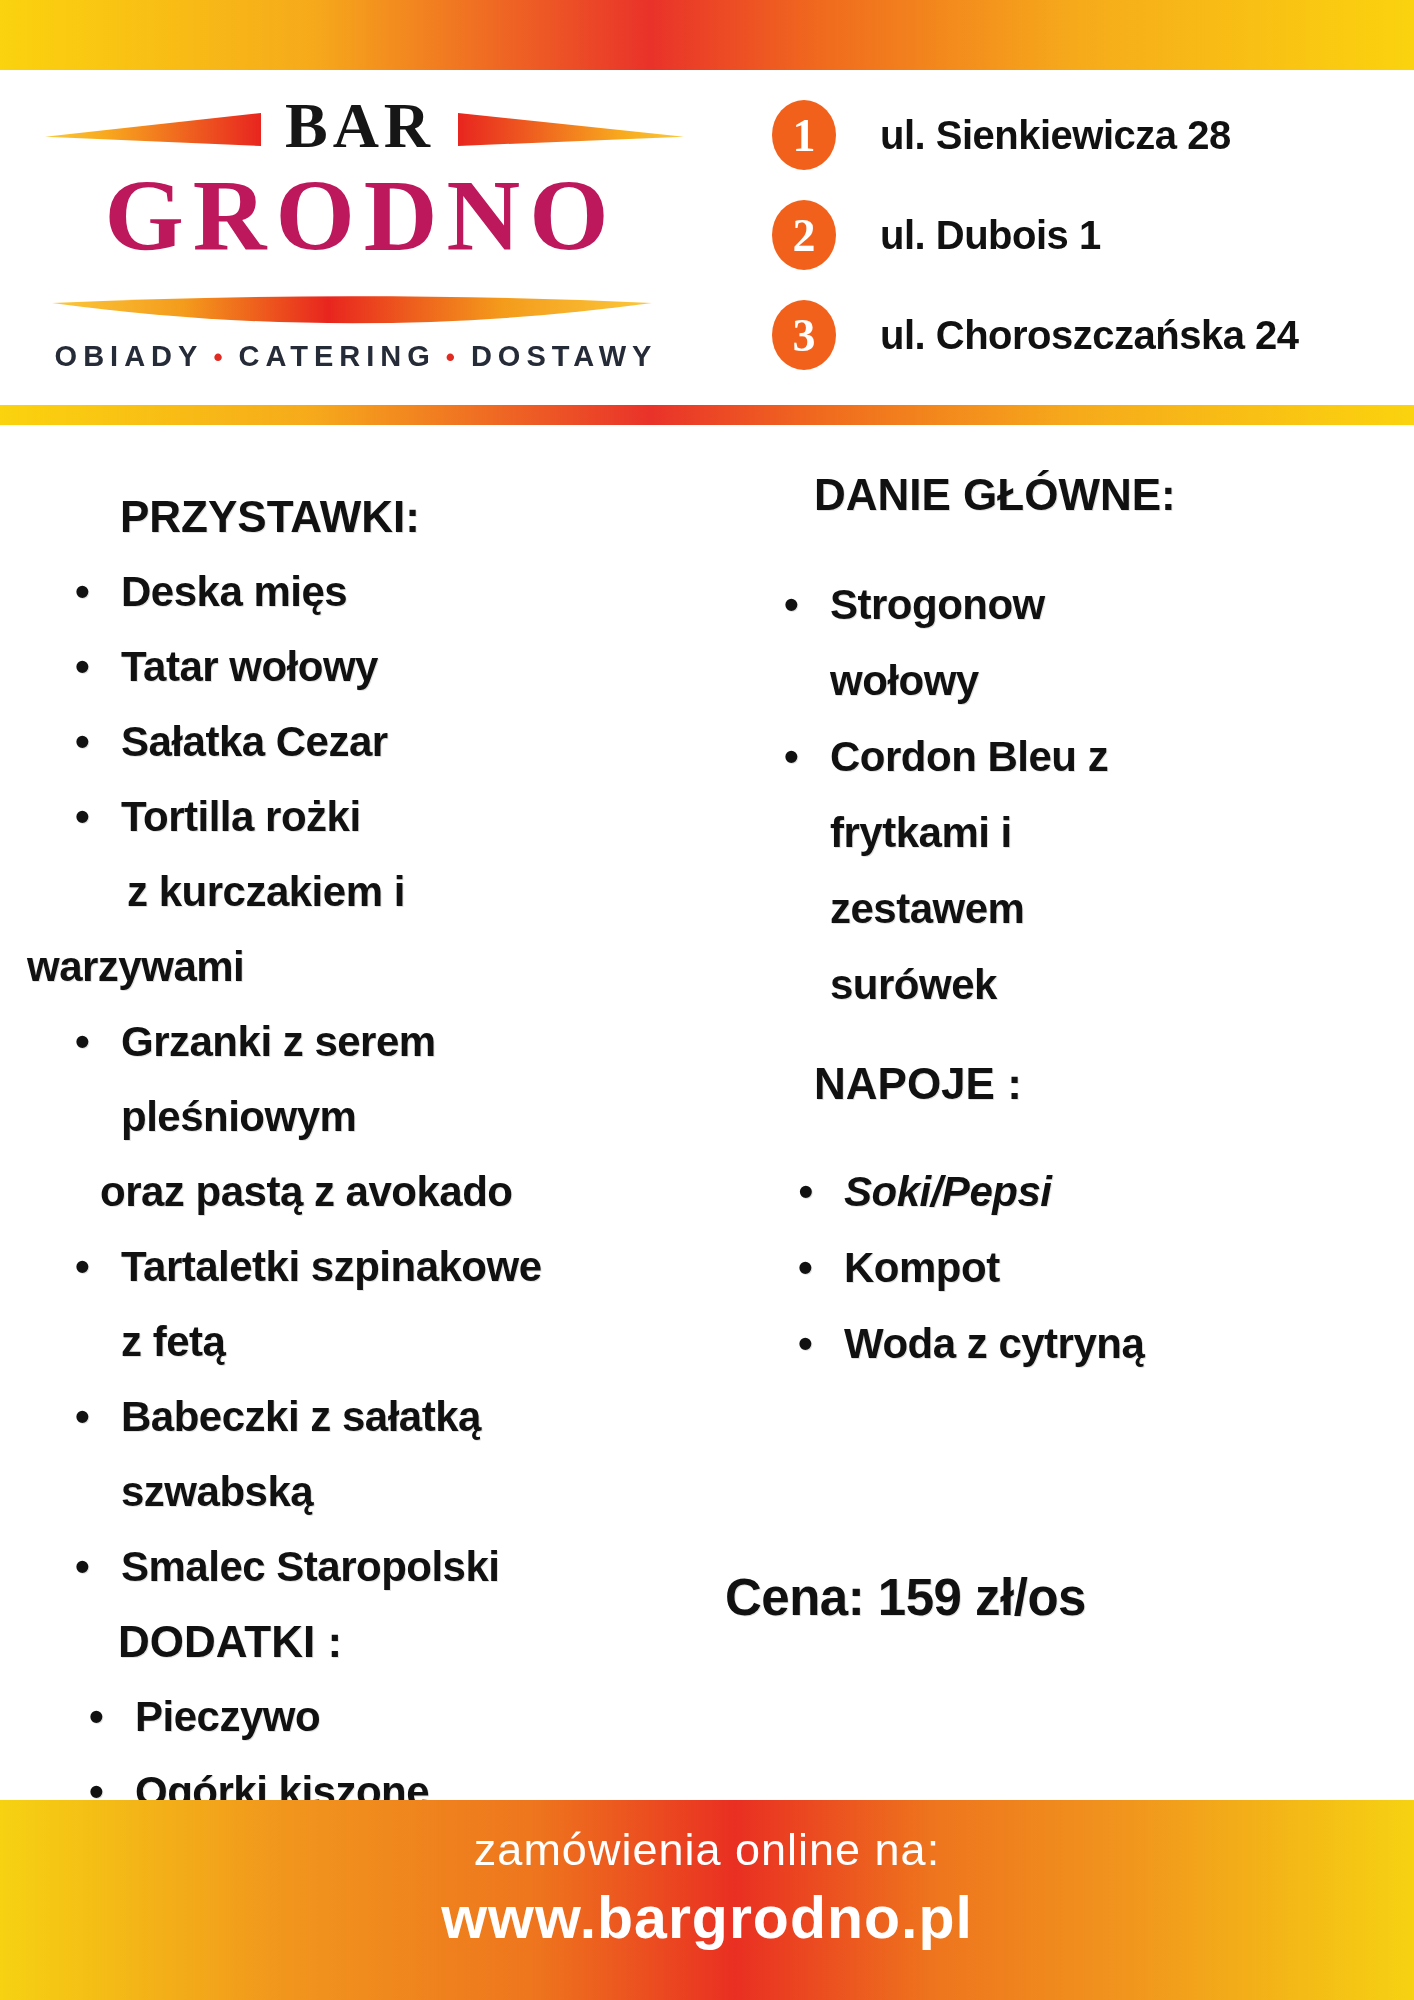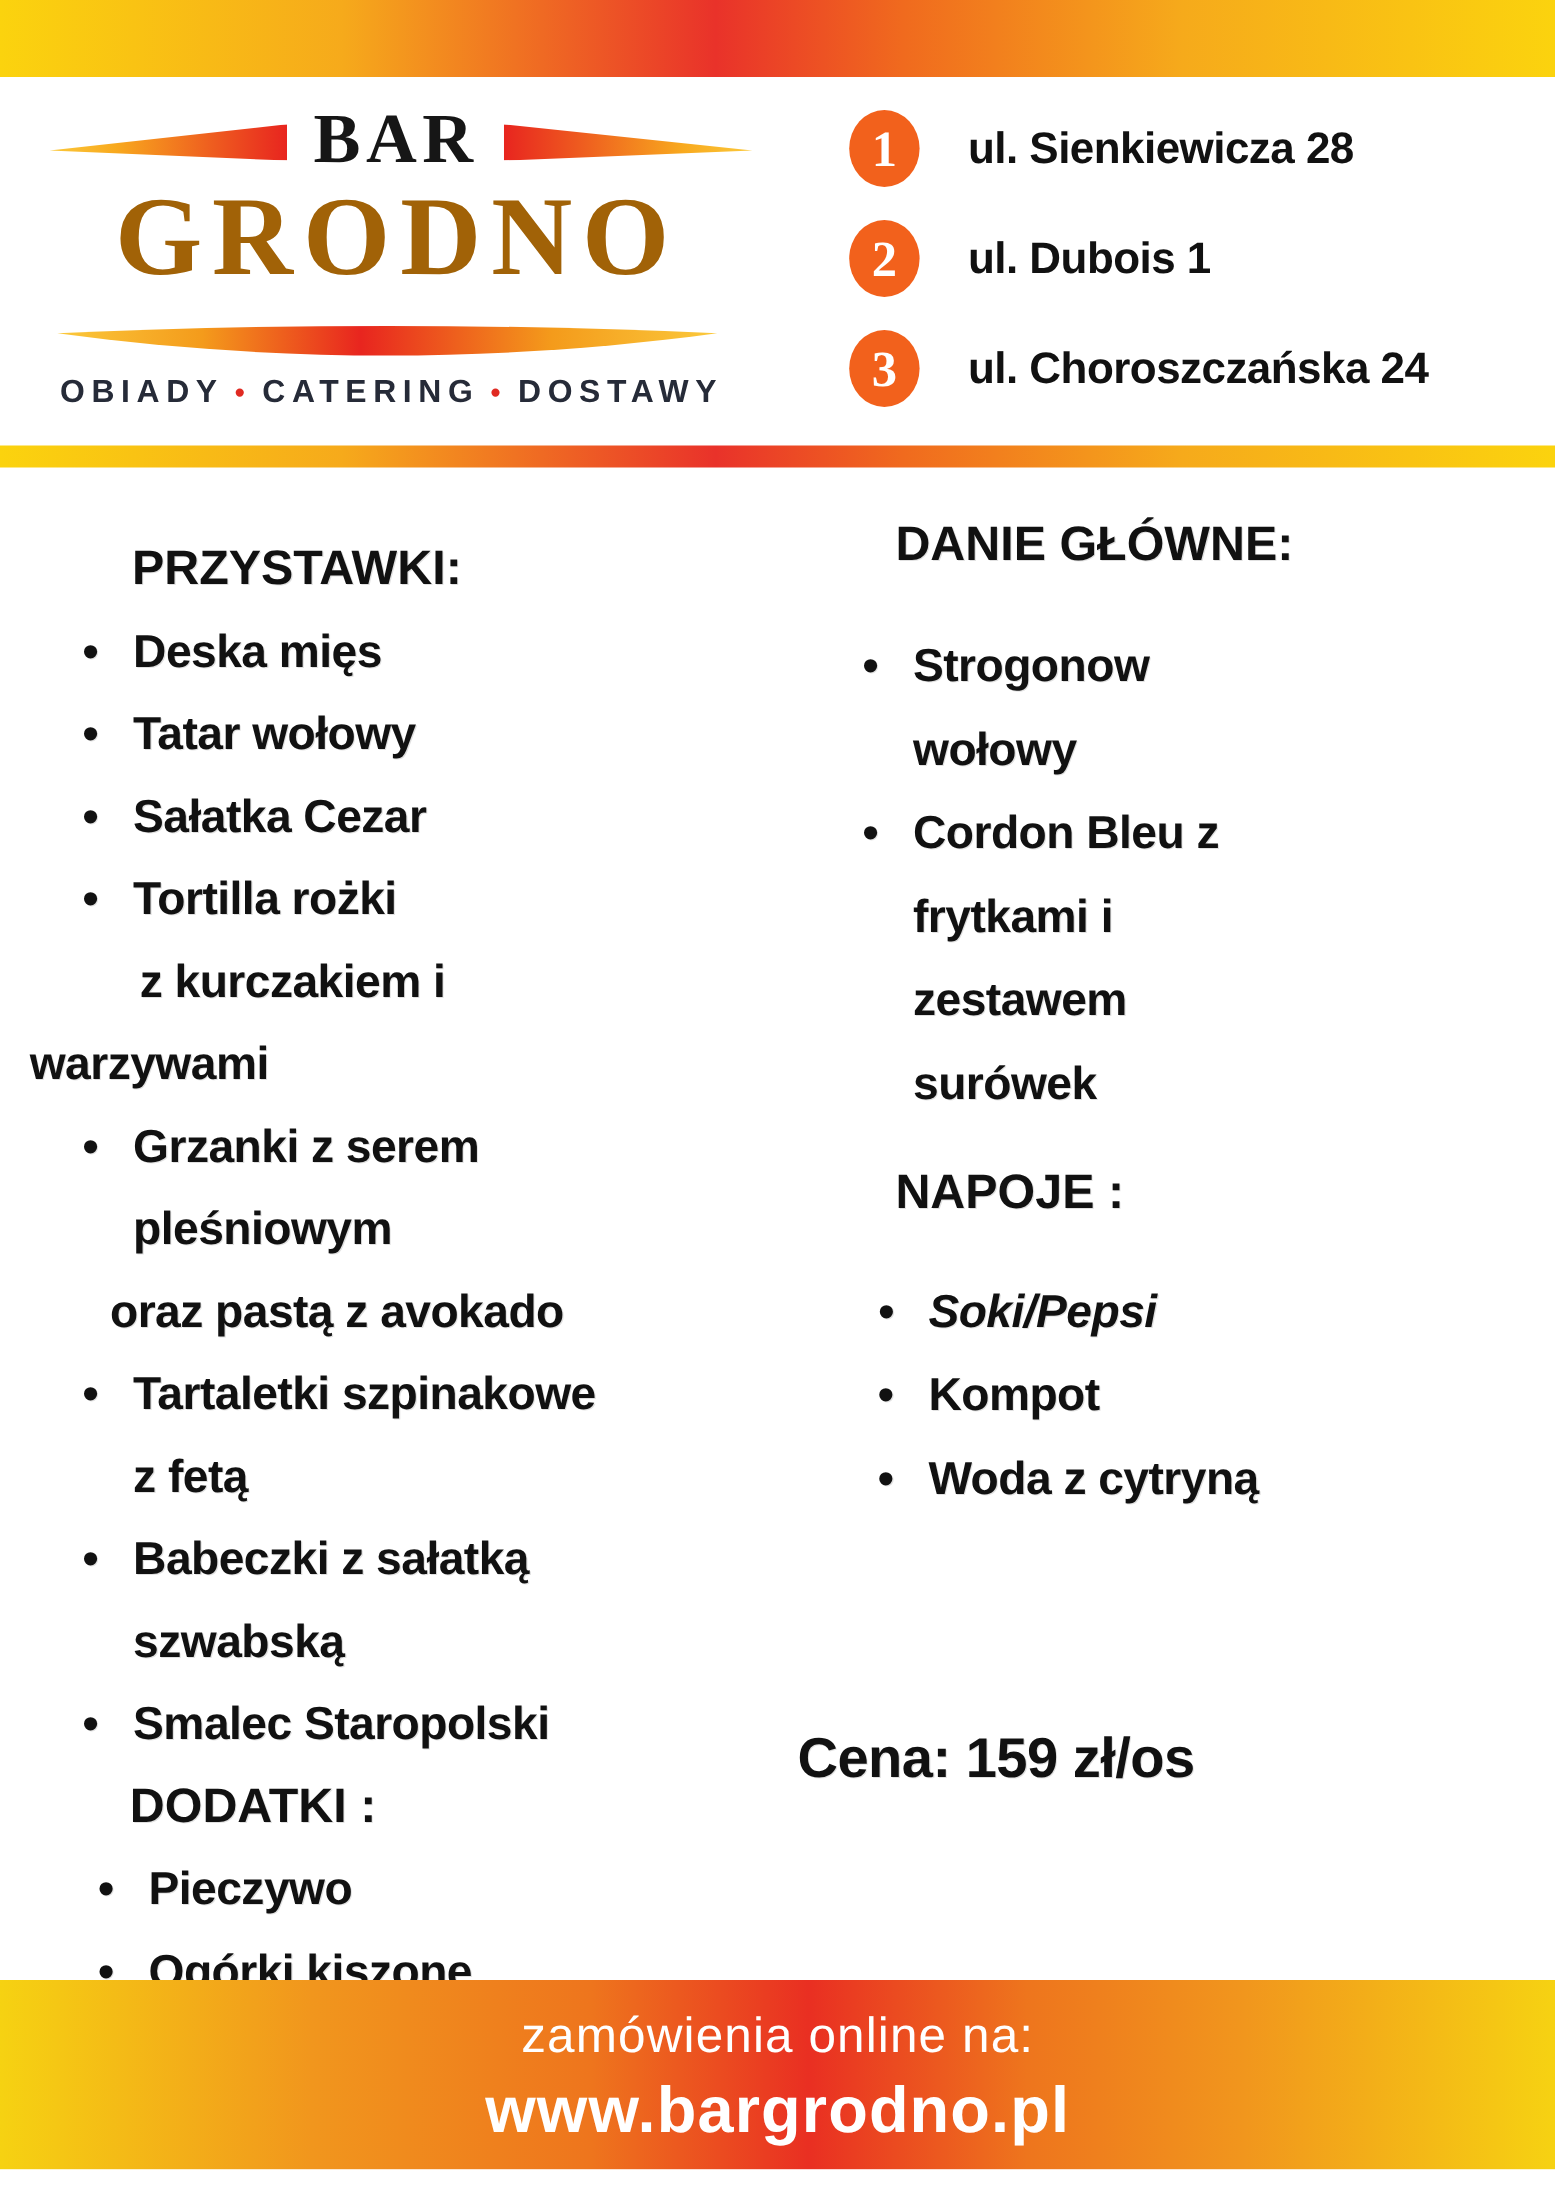--- a/index.html
+++ b/index.html
@@ -32,21 +32,21 @@
     clip-path:polygon(0 0,100% 72%,0 100%);
   }
   #logo-bar{
     position:absolute;left:265px;top:92px;width:190px;text-align:center;
     font-family:"Liberation Serif","DejaVu Serif",serif;font-weight:700;
     font-size:64px;line-height:68px;letter-spacing:5px;color:#161616;
   }
   #logo-grodno{
     position:absolute;left:56px;top:164px;width:610px;text-align:center;
     font-family:"Liberation Serif","DejaVu Serif",serif;font-weight:700;
-    font-size:102px;line-height:104px;letter-spacing:9px;color:#a16207;white-space:nowrap;
+    font-size:102px;line-height:104px;letter-spacing:9px;color:#be185d;white-space:nowrap;
   }
   #logo-swoosh{position:absolute;left:52px;top:292px;width:600px;height:38px;}
   #logo-tagline{
     position:absolute;left:50px;top:340px;width:612px;text-align:center;
     font-size:29px;font-weight:700;letter-spacing:6px;color:var(--tagline-ink);white-space:nowrap;
   }
   #logo-tagline .sep{color:var(--dot-red);margin:0 10px;font-size:26px;}
   
   #addresses{position:absolute;left:772px;top:100px;}
   .addr-row{display:flex;align-items:center;height:70px;margin-bottom:30px;}
@@ -68,21 +68,21 @@
   #right-col .section-1 .list{margin-top:32px;margin-bottom:21px;}
   #right-col .section-2 .list{margin-top:30px;}
   .dot{display:inline-block;width:46px;}
   
   #price{
     position:absolute;left:725px;top:1568px;font-size:51px;font-weight:700;
     letter-spacing:-0.5px;white-space:nowrap;text-shadow:1px 1px 0 rgba(0,0,0,0.12);
   }
   
   #footer{
-    position:absolute;left:0;top:1800px;width:1414px;height:172px;
+    position:absolute;left:0;top:1800px;width:1414px;height:200px;
     background:linear-gradient(90deg,#F6D212 0%,#F1961D 20%,#EE751D 38%,#E92F22 52%,#EE751D 66%,#F1961D 80%,#F6D212 100%);
     text-align:center;color:#ffffff;
   }
   #footer-line1{margin-top:24px;font-size:45px;font-weight:400;letter-spacing:1px;}
   #footer-line2{margin-top:8px;font-size:59px;font-weight:700;letter-spacing:1px;}
 </style>
 </head>
 <body>
 
 <div id="top-bar" class="grad-bar"></div>

